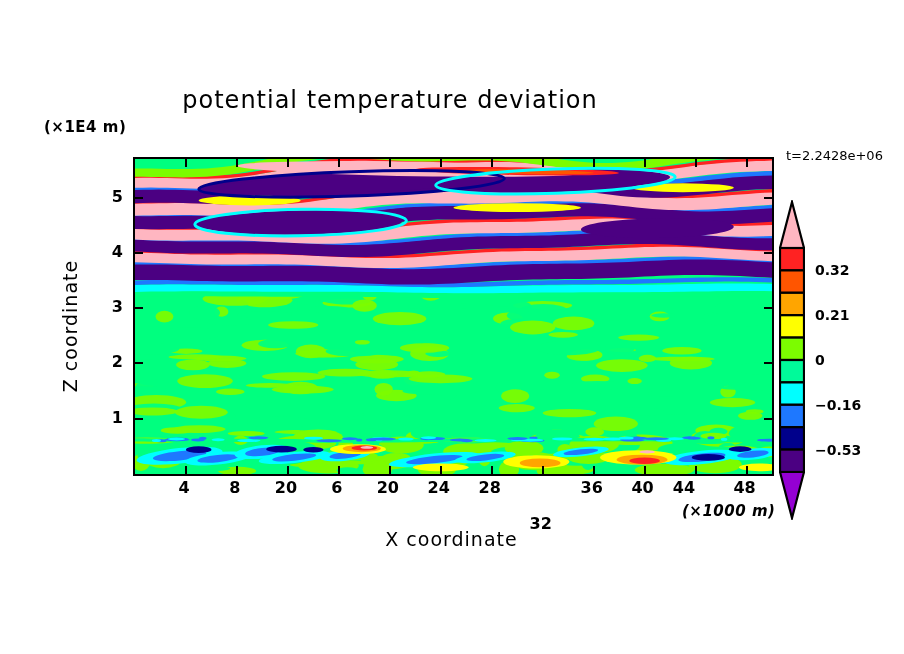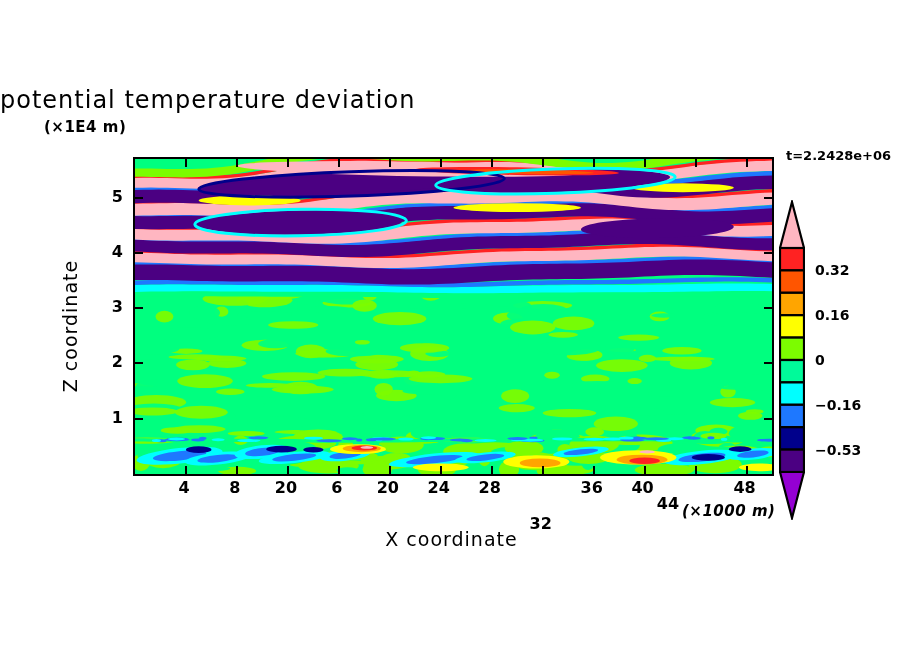--- a/index.html
+++ b/index.html
@@ -1,23 +1,23 @@
 <!DOCTYPE html>
 <html><head>
 <meta charset="utf-8">
 <style>
   html,body{margin:0;padding:0;background:#ffffff;}
   body{width:904px;height:654px;position:relative;overflow:hidden;
        font-family:"DejaVu Sans","Liberation Sans",sans-serif;color:#000;}
   .abs{position:absolute;}
 
-  #title{left:0;top:86px;width:780px;font-size:24px;letter-spacing:1px;}
+  #title{left:0;top:86px;width:780px;text-align:center;font-size:24px;letter-spacing:1px;}
   #zunit{left:44px;top:118px;font-size:15px;font-weight:bold;letter-spacing:0.5px;}
   #xunit{left:682px;top:502px;font-size:15px;font-weight:bold;letter-spacing:0.5px;font-style:italic;}
-  #tstamp{left:786px;top:148px;font-size:13px;font-weight:bold;}
+  #tstamp{left:786px;top:148px;font-size:13px;font-weight:normal;}
 
   #plotbox{left:133px;top:157px;width:637px;height:315px;border:2px solid #000;
            overflow:hidden;background:#00ff7f;}
   #field{position:absolute;left:0;top:0;width:100%;height:100%;}
 
   .tick{position:absolute;background:#000;}
   .xtick{width:2px;height:8px;bottom:0;}
   .xtickTop{width:2px;height:8px;top:0;}
   .ytick{height:2px;width:8px;left:0;}
   .ytickR{height:2px;width:8px;right:0;}
@@ -496,24 +496,24 @@
 <div class="xlab" style="left: 183.96px;">4</div>
 <div class="xlab" style="left: 234.92px;">8</div>
 <div class="xlab" style="left: 285.88px;">20</div>
 <div class="xlab" style="left: 336.84px;">6</div>
 <div class="xlab" style="left: 387.8px;">20</div>
 <div class="xlab" style="left: 438.76px;">24</div>
 <div class="xlab" style="left: 489.72px;">28</div>
 <div class="xlab" style="left: 540.68px; margin-top: 36px;">32</div>
 <div class="xlab" style="left: 591.64px;">36</div>
 <div class="xlab" style="left: 642.6px;">40</div>
-<div class="xlab" style="left: 668px; margin-top: 16px;">44</div>
+<div class="xlab" style="left: 684px;">44</div>
 <div class="xlab" style="left: 744.52px;">48</div>
 <div class="ylab" style="top: 416.737px;">1</div>
 <div class="ylab" style="top: 361.474px;">2</div>
 <div class="ylab" style="top: 306.211px;">3</div>
 <div class="ylab" style="top: 250.947px;">4</div>
 <div class="ylab" style="top: 195.684px;">5</div>
 <div class="cblab" style="left: 815px; top: 270.4px;">0.32</div>
-<div class="cblab" style="left: 815px; top: 315.2px;">0.16</div>
+<div class="cblab" style="left: 815px; top: 315.2px;">0.21</div>
 <div class="cblab" style="left: 815px; top: 360px;">0</div>
 <div class="cblab" style="left: 815px; top: 404.8px;">−0.16</div>
 <div class="cblab" style="left: 815px; top: 449.6px;">−0.53</div>
 
 </body></html>

